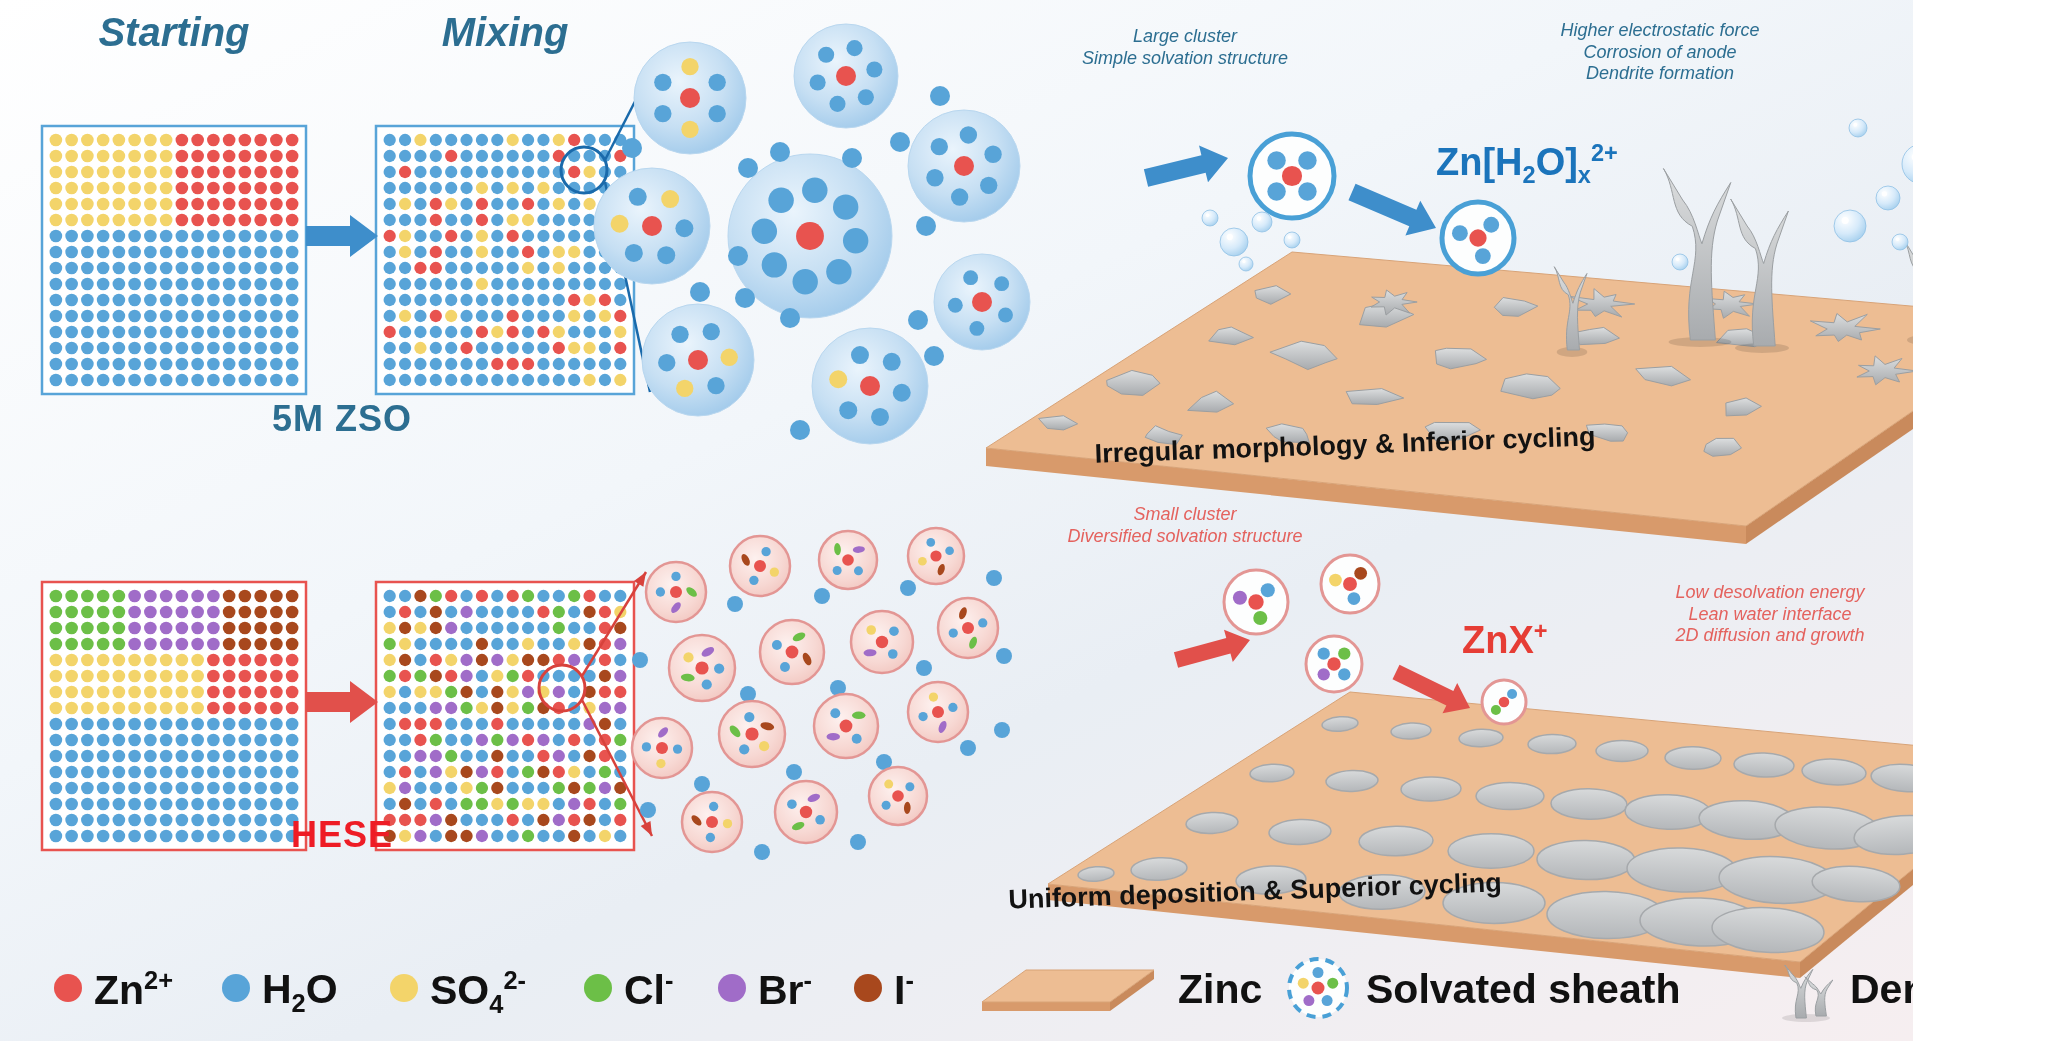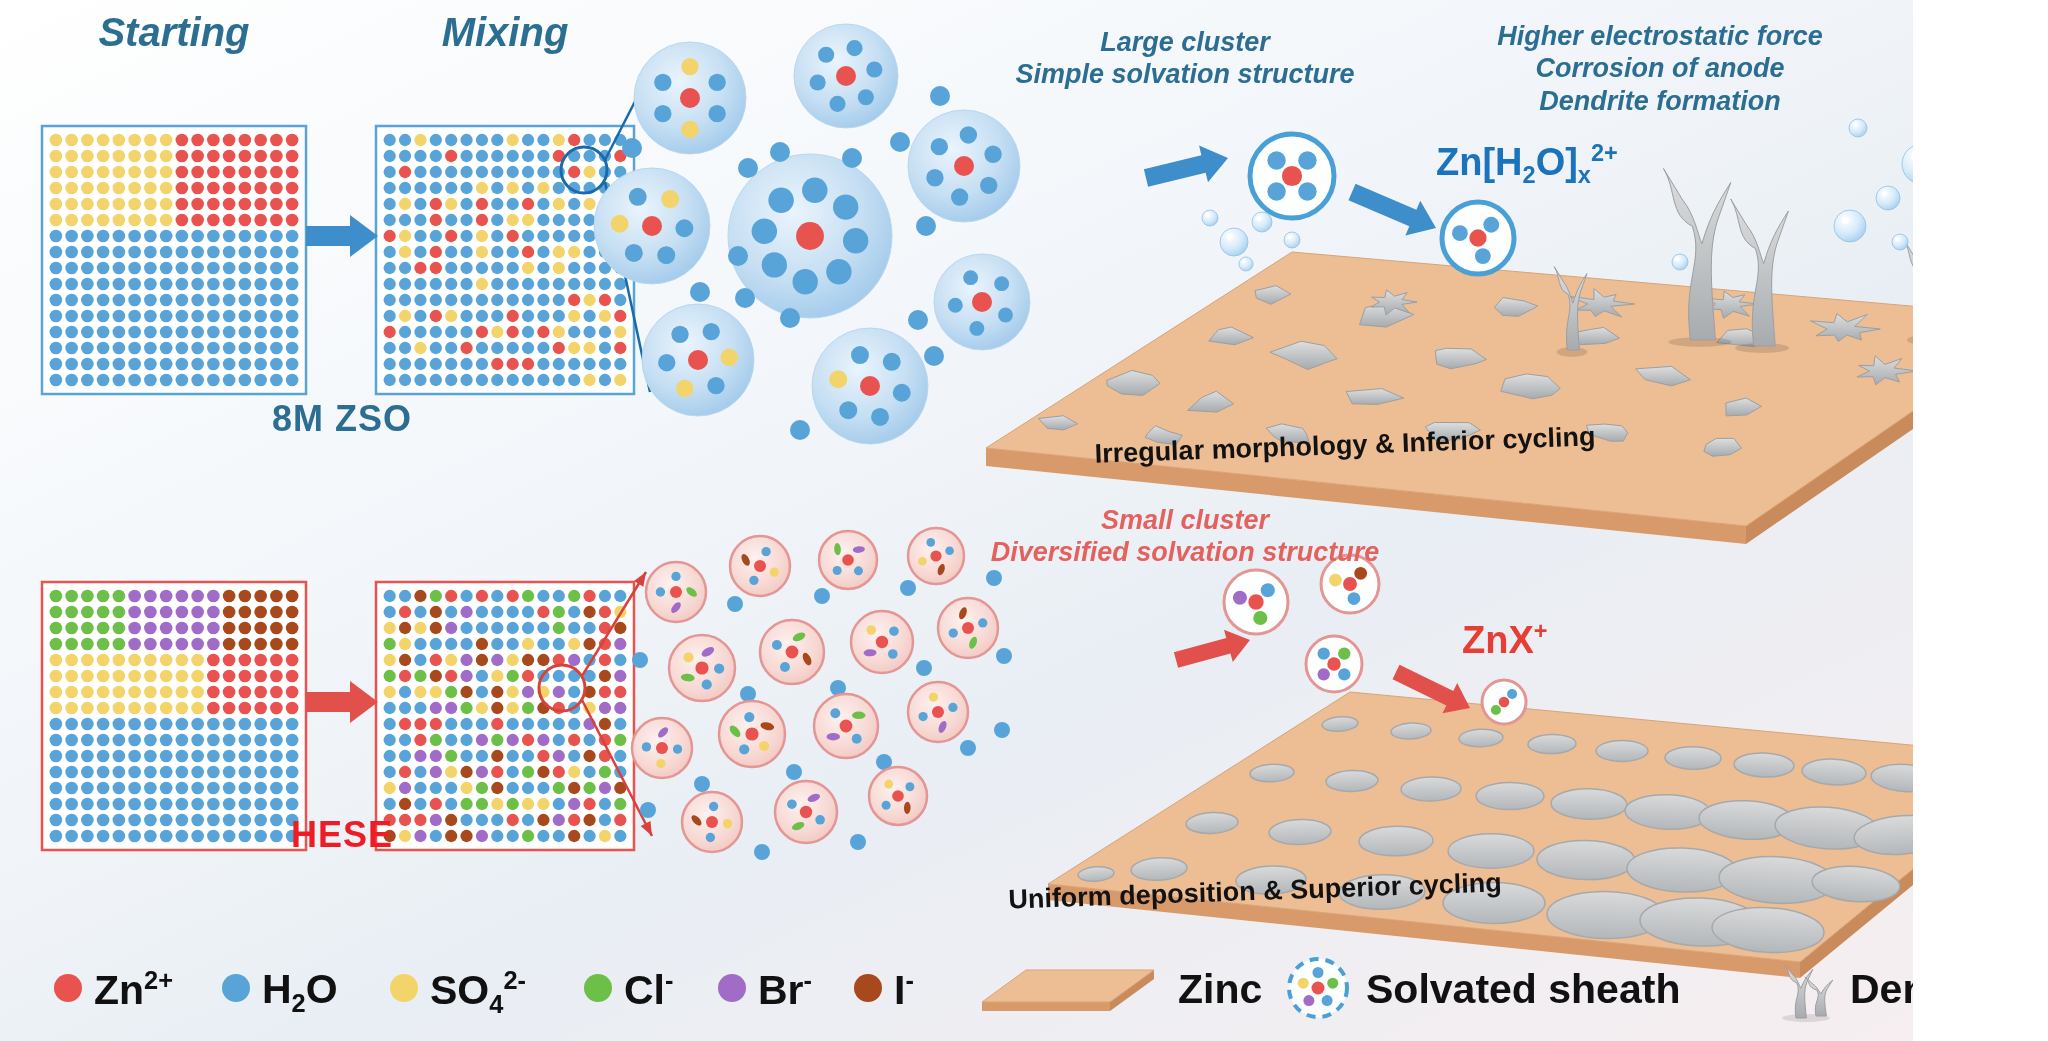--- a/index.html
+++ b/index.html
@@ -6,21 +6,21 @@
   .stage{
     position:relative;width:1913px;height:1041px;overflow:hidden;
     background:linear-gradient(155deg,#ffffff 0%,#f2f6fa 40%,#e9eef4 62%,#f6eef0 100%);
     font-family:"Liberation Sans",sans-serif;
   }
   #fig{position:absolute;left:0;top:0;}
   .txt{position:absolute;font-family:"Liberation Sans",sans-serif;white-space:nowrap;}
   .title{font-size:40px;font-weight:bold;font-style:italic;text-align:center;}
   .teal{color:#2c6e91;}
   .salmon{color:#e4625e;}
-  .ann{font-size:27px;font-weight:bold;font-style:italic;text-align:center;line-height:1.2;}
+  .ann{font-size:18px;font-weight:normal;font-style:italic;text-align:center;line-height:1.2;}
   .grid-label{font-size:36px;font-weight:bold;text-align:center;letter-spacing:1px;}
   .hese{color:#ee1c25;}
   .caption{font-size:27px;font-weight:bold;color:#121212;text-align:center;}
   .formula{font-size:38px;font-weight:bold;}
   .fblue{color:#1b74bb;}
   .fred{color:#e63d35;}
   .legend-label{position:absolute;top:966px;font-size:41px;font-weight:bold;color:#111;white-space:nowrap;}
   .sup{vertical-align:super;font-size:0.62em;}
   .sub{vertical-align:sub;font-size:0.62em;}
 </style>
@@ -1472,35 +1472,40 @@
         <circle cx="1308.8893285894667" cy="1000.5397634128117" r="5.5" fill="#a06cc8"></circle>
         <circle cx="1303.258623997425" cy="983.2102365871883" r="5.5" fill="#f3d46a"></circle>
         <ellipse cx="1806" cy="1018" rx="24" ry="4" fill="rgba(0,0,0,0.10)"></ellipse>
         <path d="M1796,1018 C1792.8,999.1 1801.6,993.7 1796.8,982.9 C1787.2,979.12 1790.4,972.1 1784.8,965.08 L1792.8,974.8 C1797.6,979.12 1799.2,985.6 1800.8,988.3 C1804,980.2 1807.2,975.88 1812.8,969.4 L1807.2,981.28 C1803.2,991 1804.8,1001.8 1806.4,1018 Z" fill="url(#grayG)" stroke="#9b9fa2" stroke-width="1"></path>
         <path d="M1816,1016 C1812.8,1002 1821.6,998 1816.8,990 C1807.2,987.2 1810.4,982 1804.8,976.8 L1812.8,984 C1817.6,987.2 1819.2,992 1820.8,994 C1824,988 1827.2,984.8 1832.8,980 L1827.2,988.8 C1823.2,996 1824.8,1004 1826.4,1016 Z" fill="url(#grayG)" stroke="#9b9fa2" stroke-width="1"></path>
       </g>
     </svg>
 
   <div class="txt title teal" style="left:69px;top:10px;width:210px;">Starting</div>
   <div class="txt title teal" style="left:400px;top:10px;width:210px;">Mixing</div>
-  <div class="txt grid-label teal" style="left:232px;top:398px;width:220px;">8M ZSO</div>
+  <div class="txt grid-label teal" style="left:232px;top:398px;width:220px;">5M ZSO</div>
   <div class="txt grid-label hese" style="left:232px;top:814px;width:220px;">HESE</div>
 
   <div class="txt ann teal" style="left:935px;top:26px;width:500px;">
     <div>Large cluster</div>
     <div>Simple solvation structure</div>
   </div>
   <div class="txt ann teal" style="left:1410px;top:20px;width:500px;">
     <div>Higher electrostatic force</div>
     <div>Corrosion of anode</div>
     <div>Dendrite formation</div>
   </div>
   <div class="txt ann salmon" style="left:935px;top:488px;width:500px;margin-top:16px;">
     <div>Small cluster</div>
     <div>Diversified solvation structure</div>
+  </div>
+  <div class="txt ann salmon" style="left:1520px;top:582px;width:500px;">
+    <div>Low desolvation energy</div>
+    <div>Lean water interface</div>
+    <div>2D diffusion and growth</div>
   </div>
 
   <div class="txt caption" style="left:1075px;top:430px;width:540px;transform:rotate(-2deg);">Irregular morphology &amp; Inferior cycling</div>
   <div class="txt caption" style="left:985px;top:876px;width:540px;transform:rotate(-2deg);">Uniform deposition &amp; Superior cycling</div>
 
   <div id="formula-znh2o" class="txt formula fblue" style="left:1436px;top:140px;"><span>Zn[H</span><span class="sub">2</span><span>O]</span><span class="sub">x</span><span class="sup">2+</span></div>
   <div id="formula-znx" class="txt formula fred" style="left:1462px;top:618px;"><span>ZnX</span><span class="sup">+</span></div>
 
   <div id="legend-labels">
       <div class="legend-label" style="left: 94px;"><span>Zn</span><span class="sup">2+</span></div>

